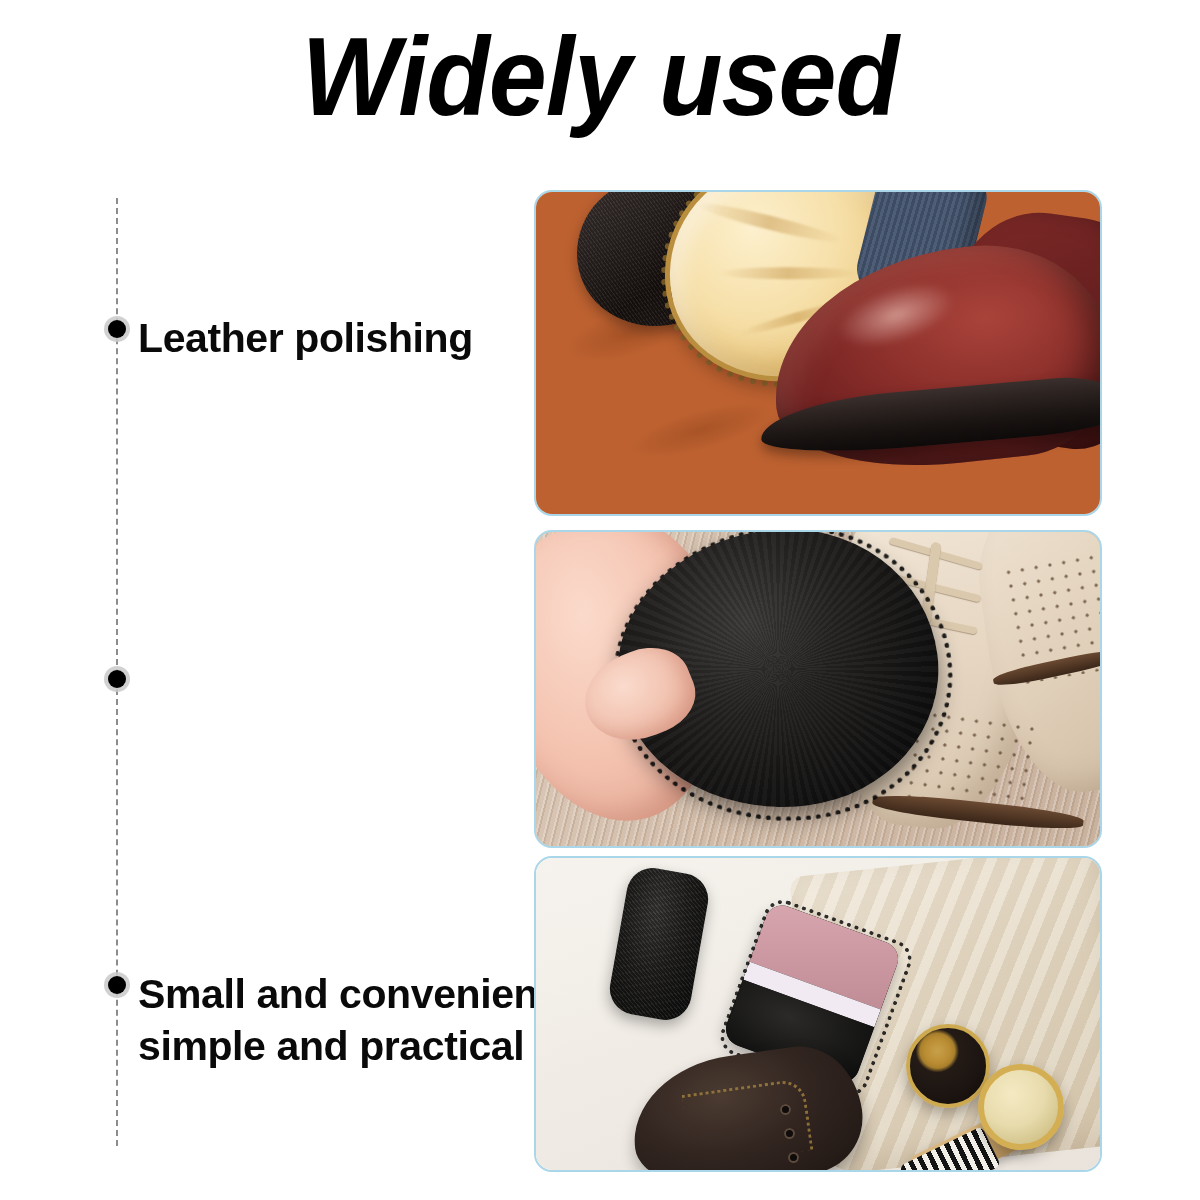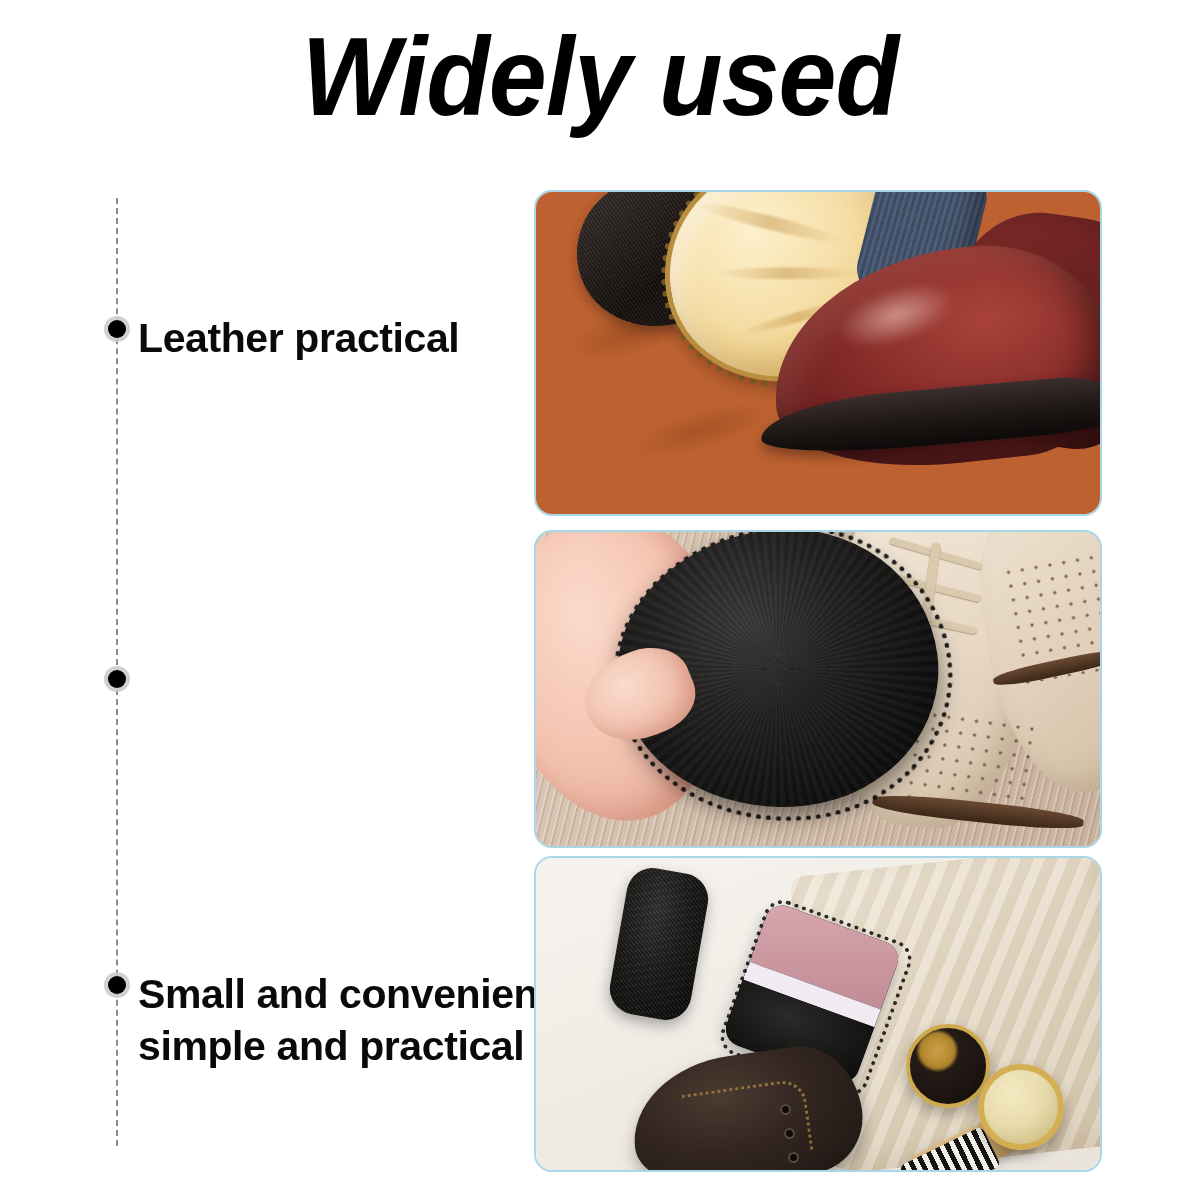--- a/index.html
+++ b/index.html
@@ -461,21 +461,21 @@
 
   <div id="page-title">Widely used</div>
 
   <div id="timeline"></div>
 
   <div class="feature" id="feature-0">
     <div class="bullet-dot">
       <div class="ring"></div>
       <div class="core"></div>
     </div>
-    <div class="feature-text">Leather practical</div>
+    <div class="feature-text">Leather polishing</div>
   </div>
 
   <div class="feature" id="feature-1">
     <div class="bullet-dot">
       <div class="ring"></div>
       <div class="core"></div>
     </div>
   </div>
 
   <div class="feature" id="feature-2">

